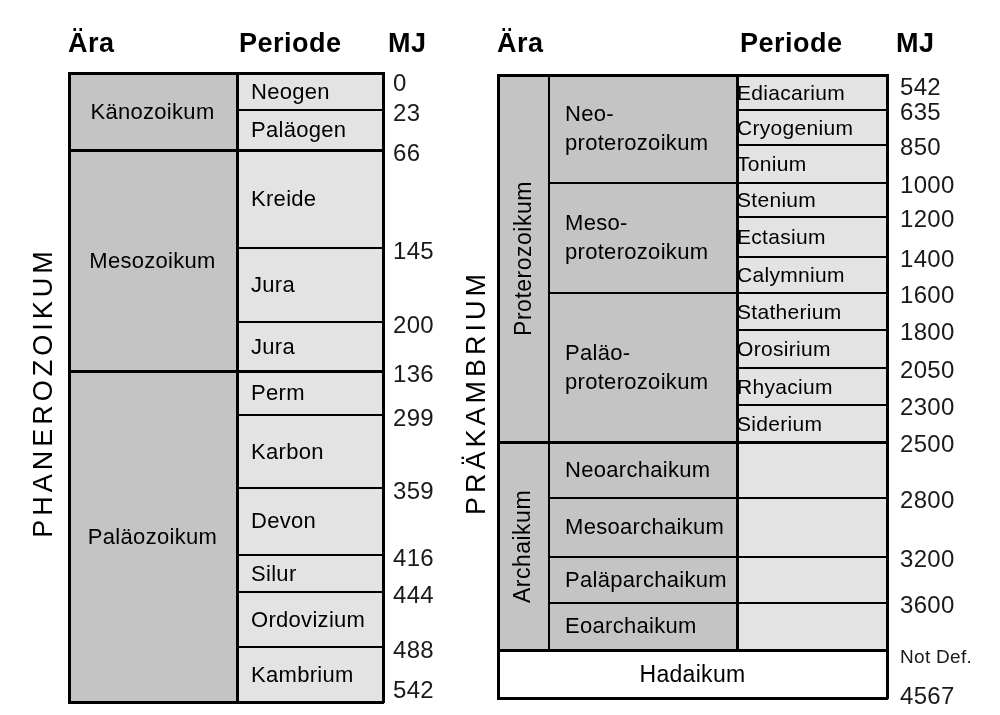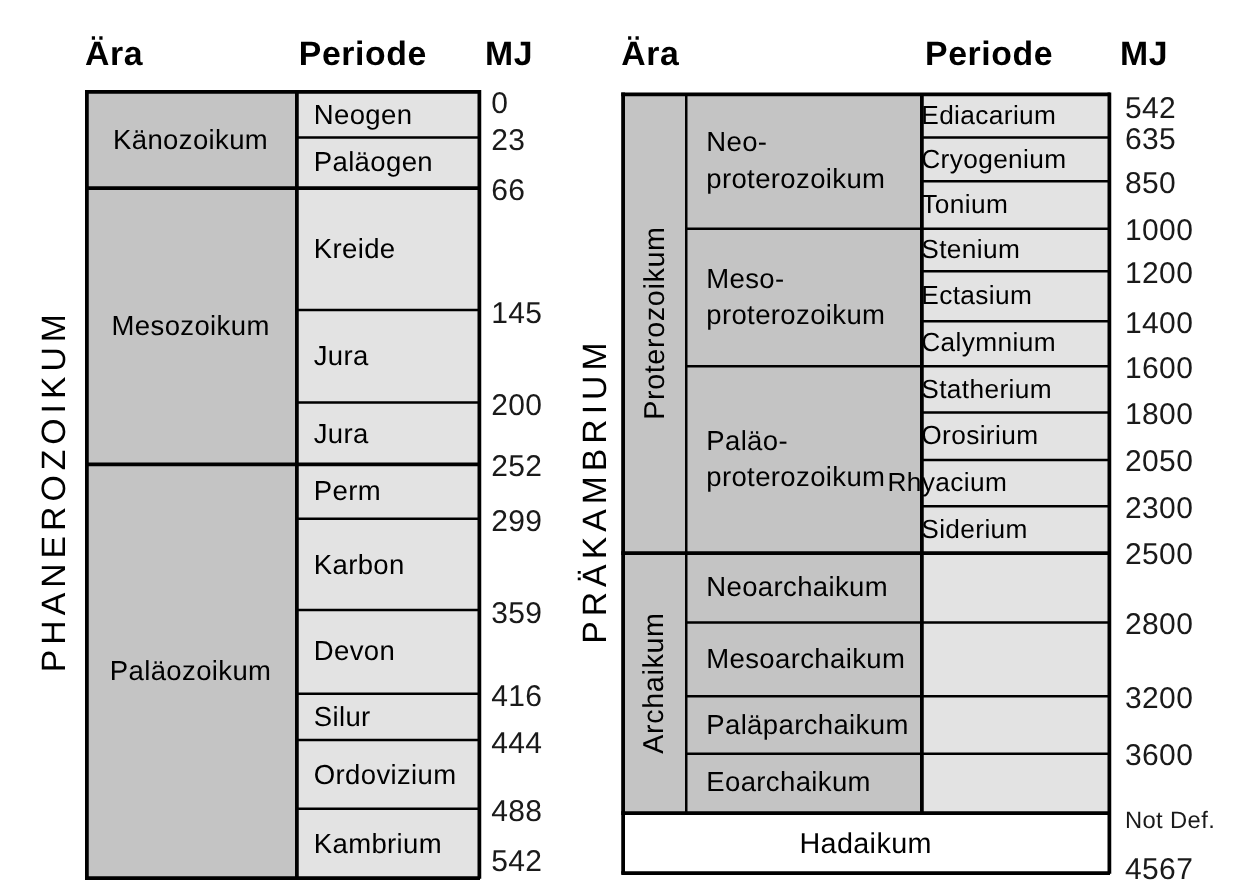--- a/index.html
+++ b/index.html
@@ -129,21 +129,21 @@
       <div class="line" style="left: 68px; top: 51.5px; width: 316px; height: 3px;"></div>
       <div class="line" style="left: 68px; top: 680.5px; width: 316px; height: 3px;"></div>
       <div class="line" style="left: 67.5px; top: 52px; width: 3px; height: 631px;"></div>
       <div class="line" style="left: 235.5px; top: 53px; width: 3px; height: 629px;"></div>
       <div class="line" style="left: 381.5px; top: 52px; width: 3px; height: 631px;"></div>
       <div class="num" style="left: 393px; top: 49px;">0</div>
       <div class="num" style="left: 393px; top: 79px;">23</div>
       <div class="num" style="left: 393px; top: 119px;">66</div>
       <div class="num" style="left: 393px; top: 217px;">145</div>
       <div class="num" style="left: 393px; top: 291px;">200</div>
-      <div class="num" style="left: 393px; top: 340px;">252</div>
+      <div class="num" style="left: 393px; top: 340px;">136</div>
       <div class="num" style="left: 393px; top: 384px;">299</div>
       <div class="num" style="left: 393px; top: 457px;">359</div>
       <div class="num" style="left: 393px; top: 524px;">416</div>
       <div class="num" style="left: 393px; top: 561px;">444</div>
       <div class="num" style="left: 393px; top: 616px;">488</div>
       <div class="num" style="left: 393px; top: 656px;">542</div>
     </div>
   <div id="right-table-layer">
       <div class="rect" style="left: 497px; top: 55px; width: 52px; height: 575px; background: rgb(196, 196, 196);"></div>
       <div class="rect" style="left: 549px; top: 55px; width: 188px; height: 575px; background: rgb(196, 196, 196);"></div>
@@ -162,21 +162,21 @@
       </div>
       <div class="cell pad-left-sm" style="left: 737px; top: 163px; width: 151px; height: 34px;">Stenium</div>
       <div class="cell pad-left-sm" style="left: 737px; top: 197px; width: 151px; height: 40px;">Ectasium</div>
       <div class="cell pad-left-sm" style="left: 737px; top: 237px; width: 151px; height: 36px;">Calymnium</div>
       <div class="cell two-line" style="left: 549px; top: 273px; width: 188px; height: 149px;">
         <div>Paläo-</div>
         <div>proterozoikum</div>
       </div>
       <div class="cell pad-left-sm" style="left: 737px; top: 273px; width: 151px; height: 37px;">Statherium</div>
       <div class="cell pad-left-sm" style="left: 737px; top: 310px; width: 151px; height: 38px;">Orosirium</div>
-      <div class="cell pad-left-sm" style="left: 710px; top: 348px; width: 164px; height: 37px;">Rhyacium</div>
+      <div class="cell pad-left-sm" style="left: 737px; top: 348px; width: 164px; height: 37px;">Rhyacium</div>
       <div class="cell pad-left-sm" style="left: 737px; top: 385px; width: 151px; height: 37px;">Siderium</div>
       <div class="rot-wrap" style="left: 497px; top: 55px; width: 52px; height: 367px;">
         <span class="rot-text">Proterozoikum</span>
       </div>
       <div class="cell two-line" style="left: 549px; top: 422px; width: 188px; height: 56px;">
         <div>Neoarchaikum</div>
       </div>
       <div class="cell two-line" style="left: 549px; top: 478px; width: 188px; height: 59px;">
         <div>Mesoarchaikum</div>
       </div>

